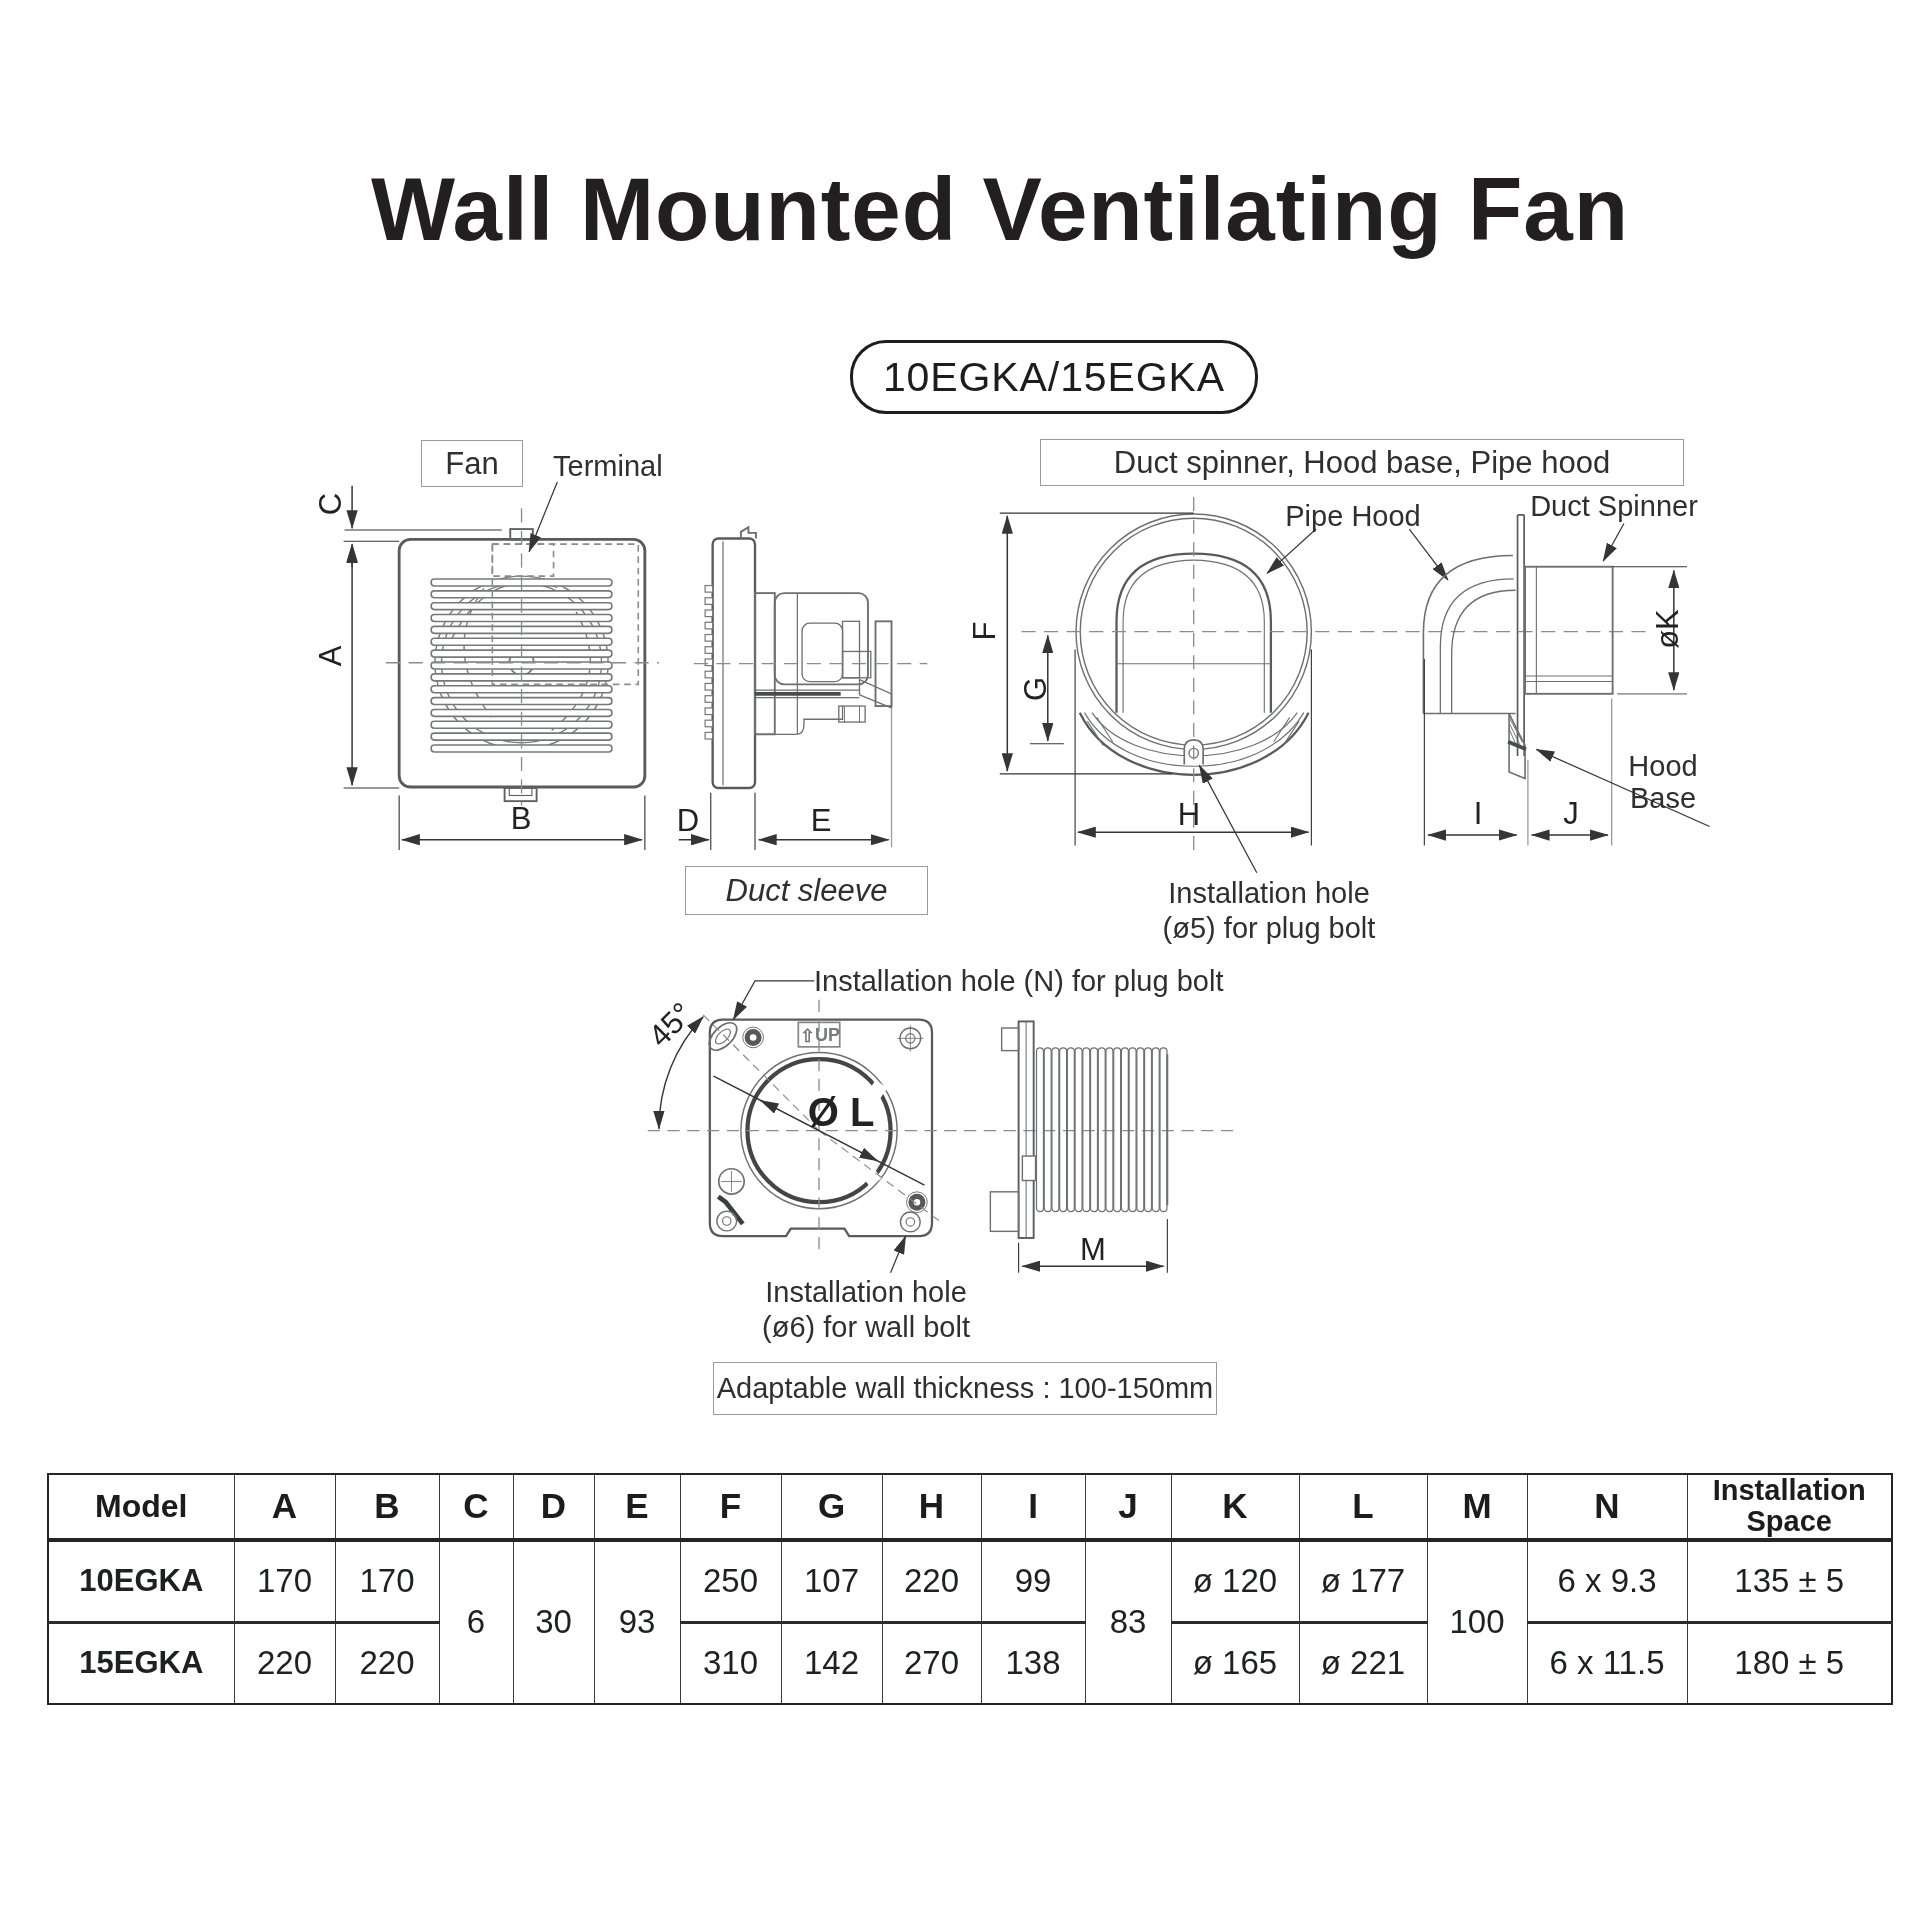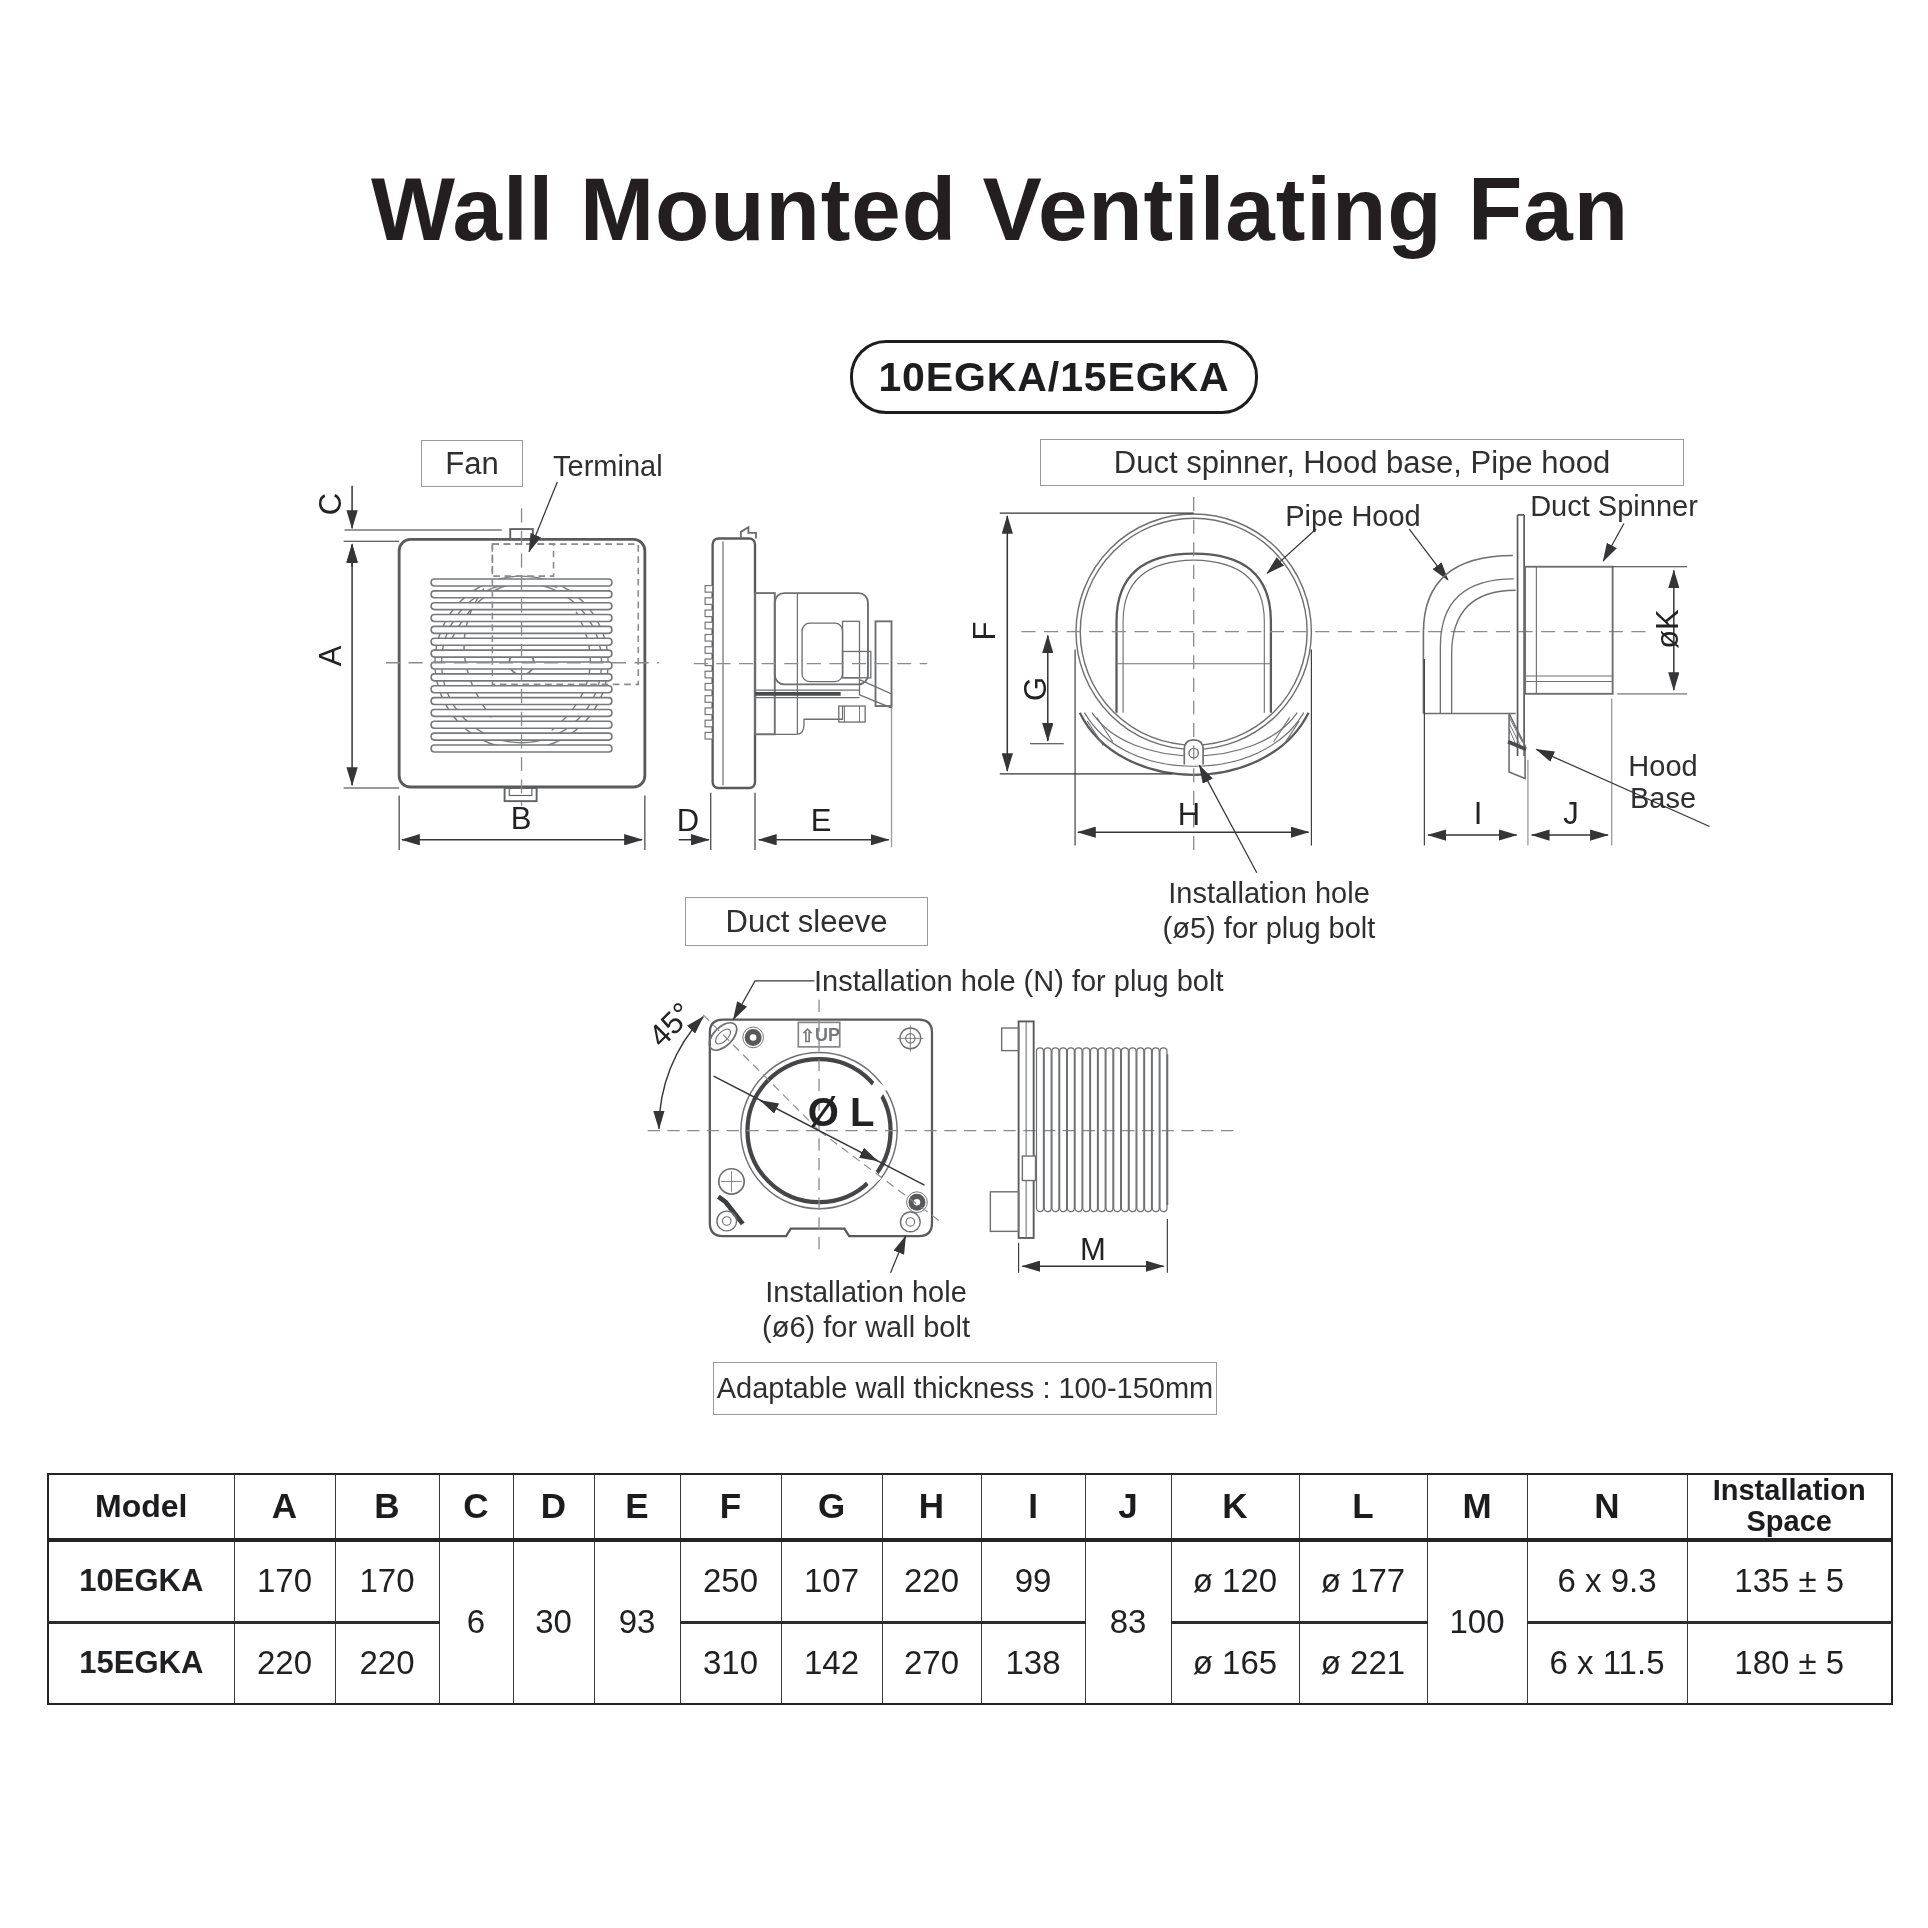--- a/index.html
+++ b/index.html
@@ -9,21 +9,21 @@
   }
   .abs { position:absolute; }
   #title {
     top:158px; left:0; width:1928px; text-align:center;
     font-size:89px; font-weight:800; letter-spacing:0.9px; color:#231f20;padding-left:36px;
   }
   #badge {
     top:340px; left:850px; width:402px; height:68px;
     border:3.8px solid #1d1d1f; border-radius:36px;
     display:flex; align-items:center; justify-content:center;
-    font-size:41px; font-weight:700; letter-spacing:0.9px; color:#1d1d1f;
+    font-size:41px; font-weight:400; letter-spacing:0.9px; color:#1d1d1f;
   }
   .labelbox {
     border:1.9px solid #9a9b9e; background:#fff;
     display:flex; align-items:center; justify-content:center;
     font-size:31px; color:#2f2f31;
   }
   .note { font-size:29px; color:#2f2f31; white-space:nowrap; }
   .center-note { text-align:center; }
   .dim {
     font-size:31px; color:#222224; white-space:nowrap;
@@ -306,21 +306,21 @@
       <path d="M1082 1320 V1352 M1240 1295 V1352" stroke-width="1.2"></path>
       <path d="M1086 1345 H1236" marker-start="url(#ah)" marker-end="url(#ah)"></path>
     </g>
   </svg>
 
   <div id="title" class="abs">Wall Mounted Ventilating Fan</div>
   <div id="badge" class="abs">10EGKA/15EGKA</div>
 
   <div class="abs labelbox" style="left:421px; top:440px; width:100px; height:45px;">Fan</div>
   <div class="abs labelbox" style="left:1040px; top:439px; width:642px; height:45px;">Duct spinner, Hood base, Pipe hood</div>
-  <div class="abs labelbox" style="left:685px; top:897px; width:241px; height:47px;">Duct sleeve</div>
+  <div class="abs labelbox" style="left:685px; top:866px; width:241px; height:47px;font-style:italic;">Duct sleeve</div>
   <div class="abs labelbox" style="left:713px; top:1362px; width:502px; height:51px; font-size:29px;">Adaptable wall thickness : 100-150mm</div>
 
   <div class="abs note" style="left:553px; top:450px;">Terminal</div>
   <div class="abs note" style="left:1353px; top:500px; transform:translateX(-50%);">Pipe Hood</div>
   <div class="abs note" style="left:1614px; top:490px; transform:translateX(-50%);">Duct Spinner</div>
   <div class="abs note center-note" style="left:1663px; top:751px; transform:translateX(-50%); line-height:1.1;">
     <div>Hood</div>
     <div>Base</div>
   </div>
   <div class="abs note center-note" style="left:1269px; top:876px; transform:translateX(-50%); line-height:1.2;">

